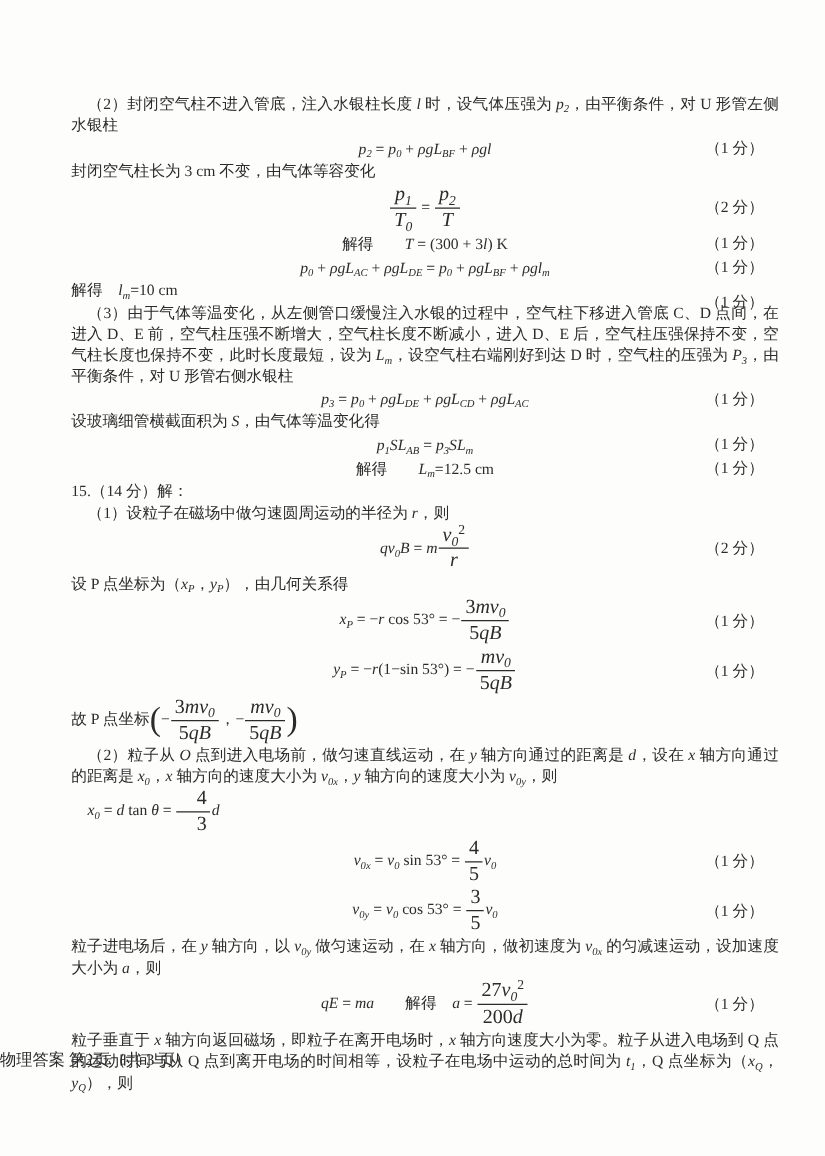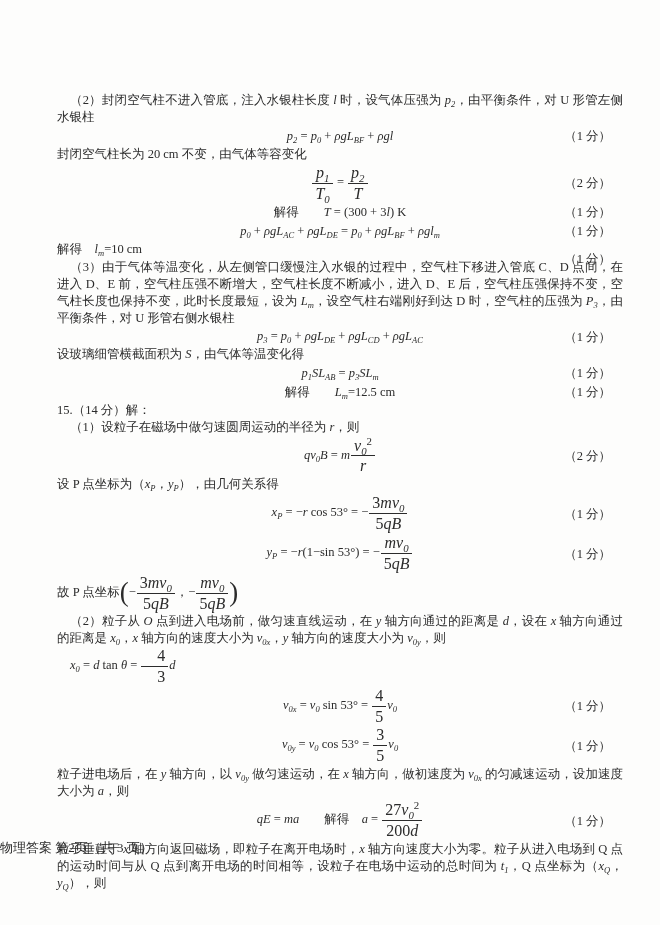--- a/index.html
+++ b/index.html
@@ -5,21 +5,21 @@
   html,body{margin:0;padding:0;}
   body{
     width:660px;height:925px;background:#f6f6f4;
     font-family:"Liberation Serif","DejaVu Serif",serif;
   }
   .page{
     position:relative;width:660px;height:925px;background:#fdfdfc;
     overflow:hidden;color:#2b2b2b;
   }
   .doc{
-    position:absolute;left:57px;top:92px;width:566px;
+    position:absolute;left:57px;top:75px;width:566px;
     font-size:12.5px;line-height:17px;text-align:justify;
   }
   .para{margin:0;}
   .para.ind{text-indent:13px;}
   .frow{
     position:relative;text-align:center;margin:1px 12px;
     line-height:17px;
   }
   .fmath{display:inline-block;vertical-align:middle;}
   .fscore{
@@ -46,21 +46,21 @@
     font-size:13px;color:#2b2b2b;
   }
 </style>
 </head>
 <body>
 
 <div class="page">
   <main class="doc">
       <div class="para ind">（2）封闭空气柱不进入管底，注入水银柱长度 <i>l</i> 时，设气体压强为 <i>p</i><sub>2</sub>，由平衡条件，对 U 形管左侧水银柱</div>
       <div class="frow"><span class="fmath"><i>p</i><sub>2</sub> = <i>p</i><sub>0</sub> + <i>ρgL</i><sub>BF</sub> + <i>ρgl</i></span><span class="fscore">（1 分）</span></div>
-      <div class="para">封闭空气柱长为 20 cm 不变，由气体等容变化</div>
+      <div class="para">封闭空气柱长为 3 cm 不变，由气体等容变化</div>
       <div class="frow"><span class="fmath"><span class="fr"><span class="nu"><i>p</i><sub>1</sub></span><span class="de"><i>T</i><sub>0</sub></span></span> = <span class="fr"><span class="nu"><i>p</i><sub>2</sub></span><span class="de"><i>T</i></span></span></span><span class="fscore">（2 分）</span></div>
       <div class="frow"><span class="fmath">解得　　<i>T</i> = (300 + 3<i>l</i>) K</span><span class="fscore">（1 分）</span></div>
       <div class="frow"><span class="fmath"><i>p</i><sub>0</sub> + <i>ρgL</i><sub>AC</sub> + <i>ρgL</i><sub>DE</sub> = <i>p</i><sub>0</sub> + <i>ρgL</i><sub>BF</sub> + <i>ρgl</i><sub>m</sub></span><span class="fscore">（1 分）</span></div>
       <div class="para">解得　<i>l</i><sub>m</sub>=10 cm</div>
       <div class="frow"><span class="fscore">（1 分）</span></div>
       <div class="para ind">（3）由于气体等温变化，从左侧管口缓慢注入水银的过程中，空气柱下移进入管底 C、D 点间，在进入 D、E 前，空气柱压强不断增大，空气柱长度不断减小，进入 D、E 后，空气柱压强保持不变，空气柱长度也保持不变，此时长度最短，设为 <i>L</i><sub>m</sub>，设空气柱右端刚好到达 D 时，空气柱的压强为 <i>P</i><sub>3</sub>，由平衡条件，对 U 形管右侧水银柱</div>
       <div class="frow"><span class="fmath"><i>p</i><sub>3</sub> = <i>p</i><sub>0</sub> + <i>ρgL</i><sub>DE</sub> + <i>ρgL</i><sub>CD</sub> + <i>ρgL</i><sub>AC</sub></span><span class="fscore">（1 分）</span></div>
       <div class="para">设玻璃细管横截面积为 <i>S</i>，由气体等温变化得</div>
       <div class="frow"><span class="fmath"><i>p</i><sub>1</sub><i>SL</i><sub>AB</sub> = <i>p</i><sub>3</sub><i>SL</i><sub>m</sub></span><span class="fscore">（1 分）</span></div>
       <div class="frow"><span class="fmath">解得　　<i>L</i><sub>m</sub>=12.5 cm</span><span class="fscore">（1 分）</span></div>

